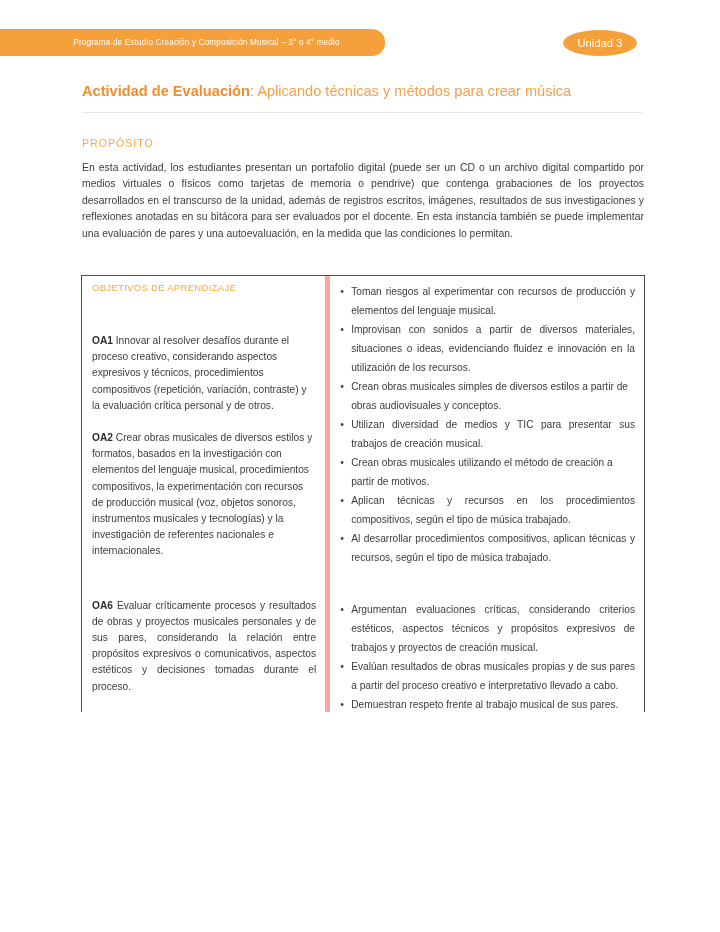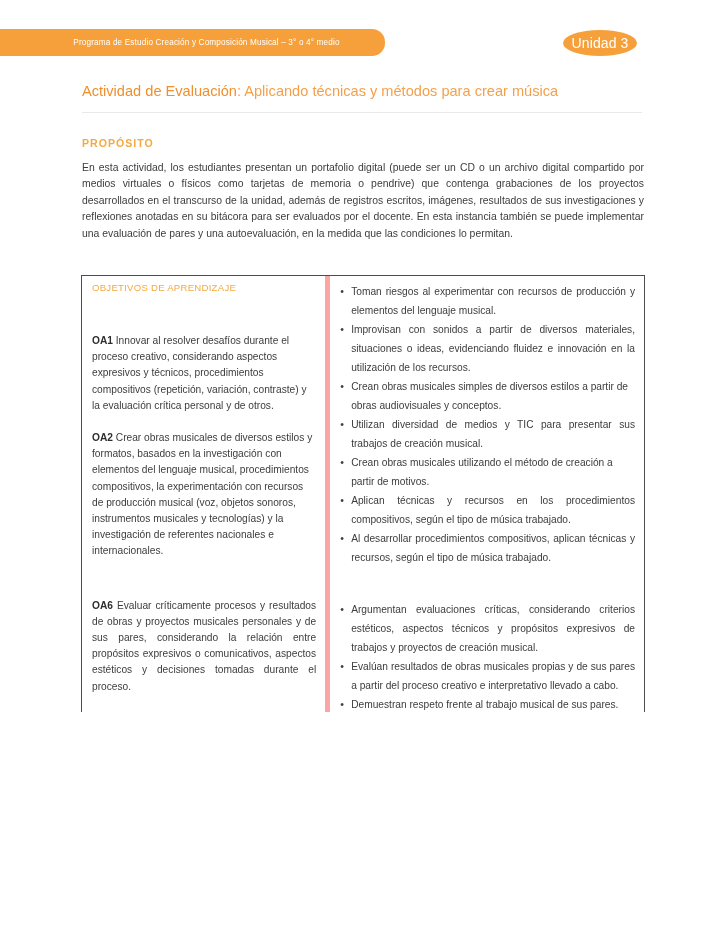--- a/index.html
+++ b/index.html
@@ -40,53 +40,53 @@
     left: 563px; top: 30px;
     width: 74px; height: 26px;
     background: #f6a03c;
     border-radius: 50%;
     display: flex;
     align-items: center;
     justify-content: center;
   }
   .unit-badge-label {
     color: #ffffff;
-    font-size: 14px;
+    font-size: 11px;
     letter-spacing: 0.1px;
     text-align: right;
   }
 
   
   .title-wrap {
     position: absolute;
     left: 82px; top: 82px;
     width: 560px;
   }
   .title-line {
     font-size: 14.6px;
     line-height: 18px;
     color: #f4a04a;
     white-space: nowrap;
   }
   .title-strong {
-    font-weight: normal;
+    font-weight: bold;
     color: #ef8f2d;
   }
   .title-rule {
     position: absolute;
     left: 82px; top: 112px;
     width: 560px; height: 1px;
     background: #e9e9e9;
   }
 
   
   .sec-heading {
     position: absolute;
     font-size: 10.6px;
-    font-weight: bold;
+    font-weight: normal;
     color: #f5a93f;
     letter-spacing: 1.0px;
   }
   #proposito-heading { left: 82px; top: 137px; }
   #duracion-heading  { left: 82px; top: 748px; }
 
   .body-para {
     position: absolute;
     left: 82px; top: 160px;
     width: 562px;

